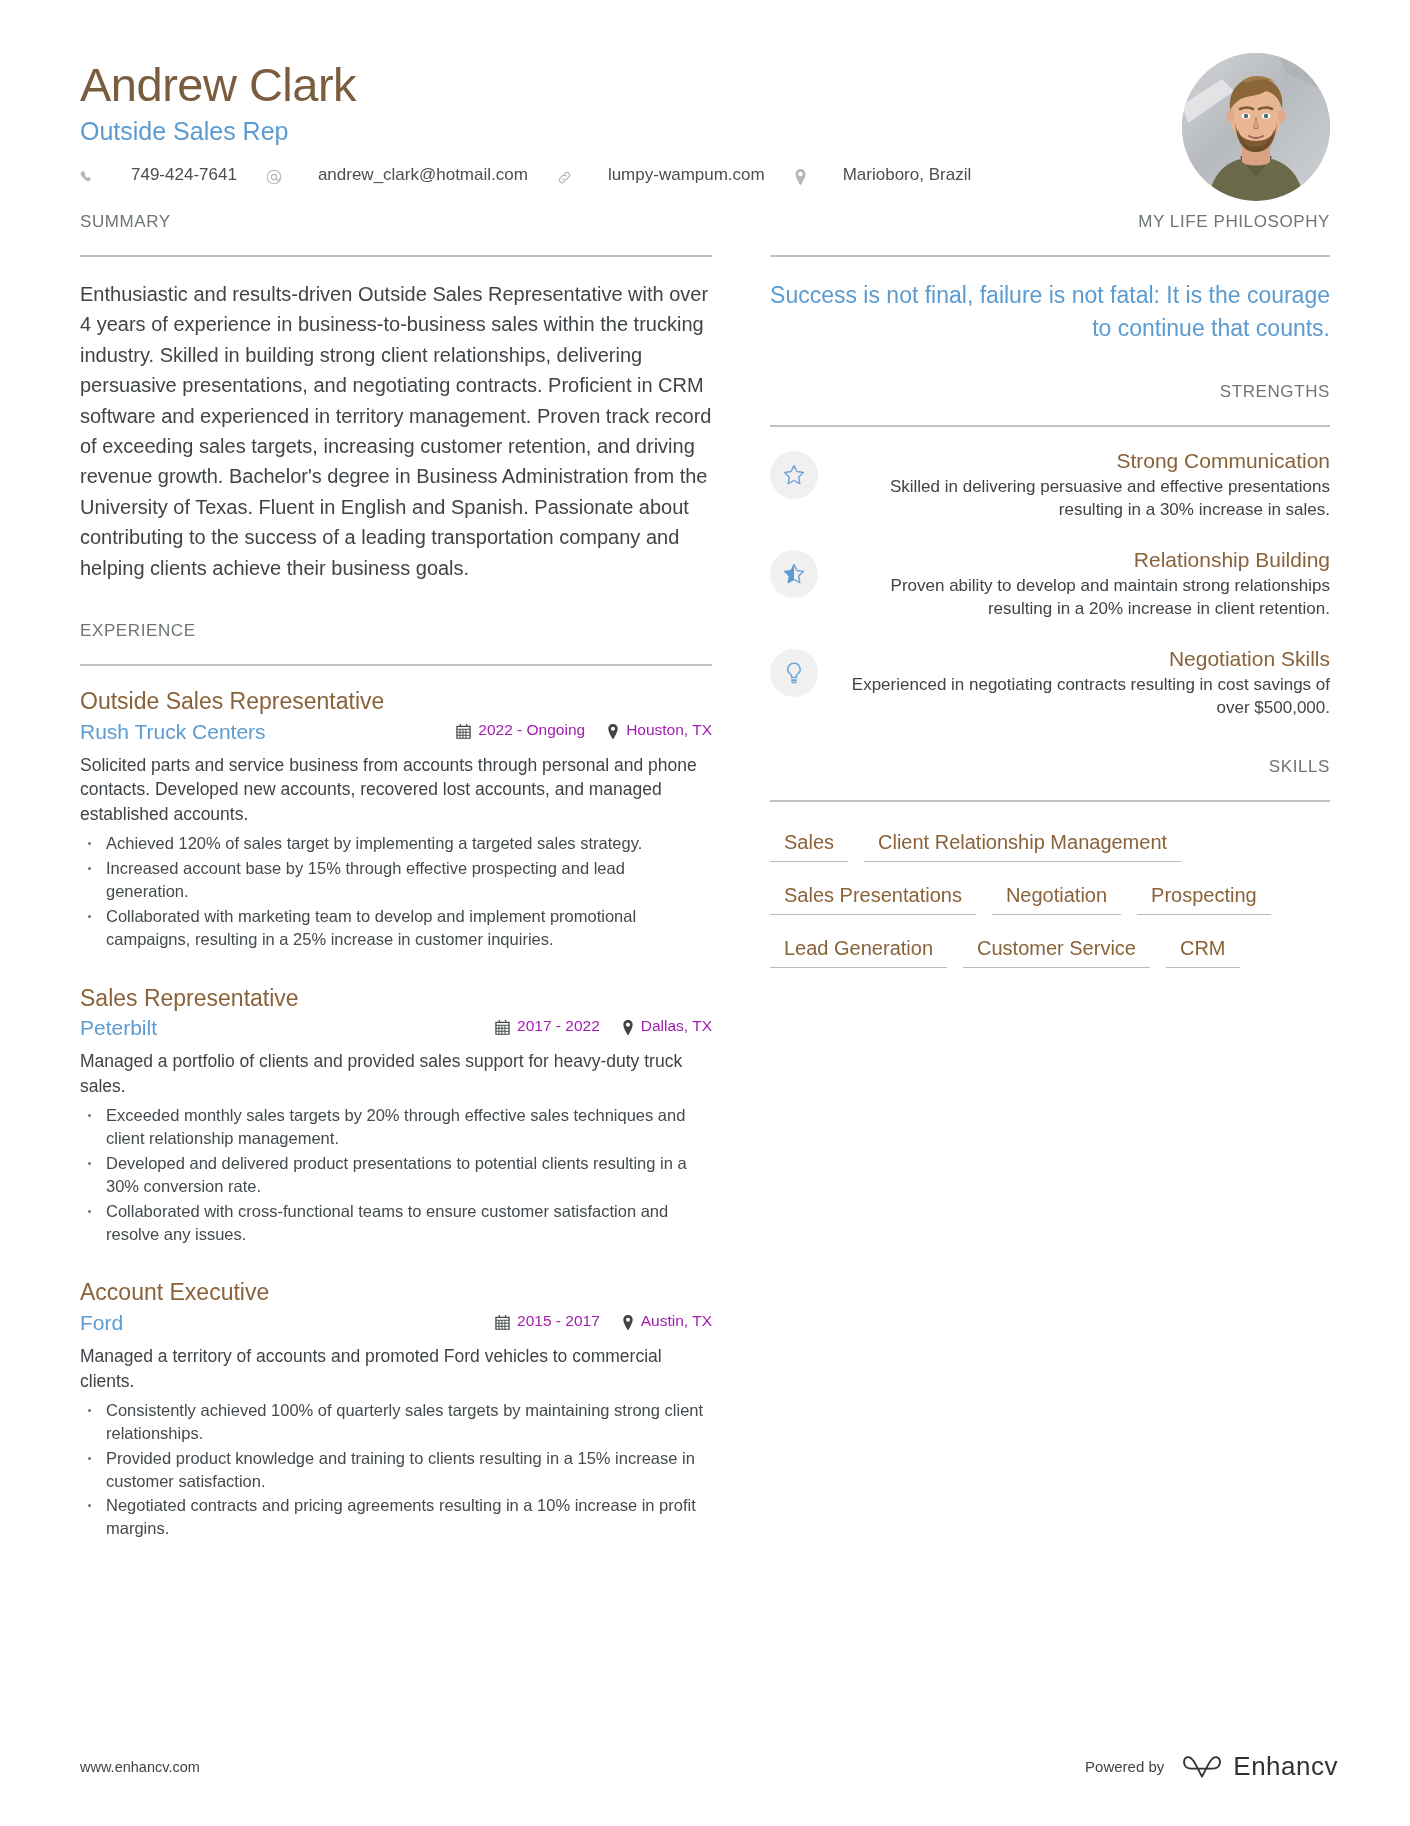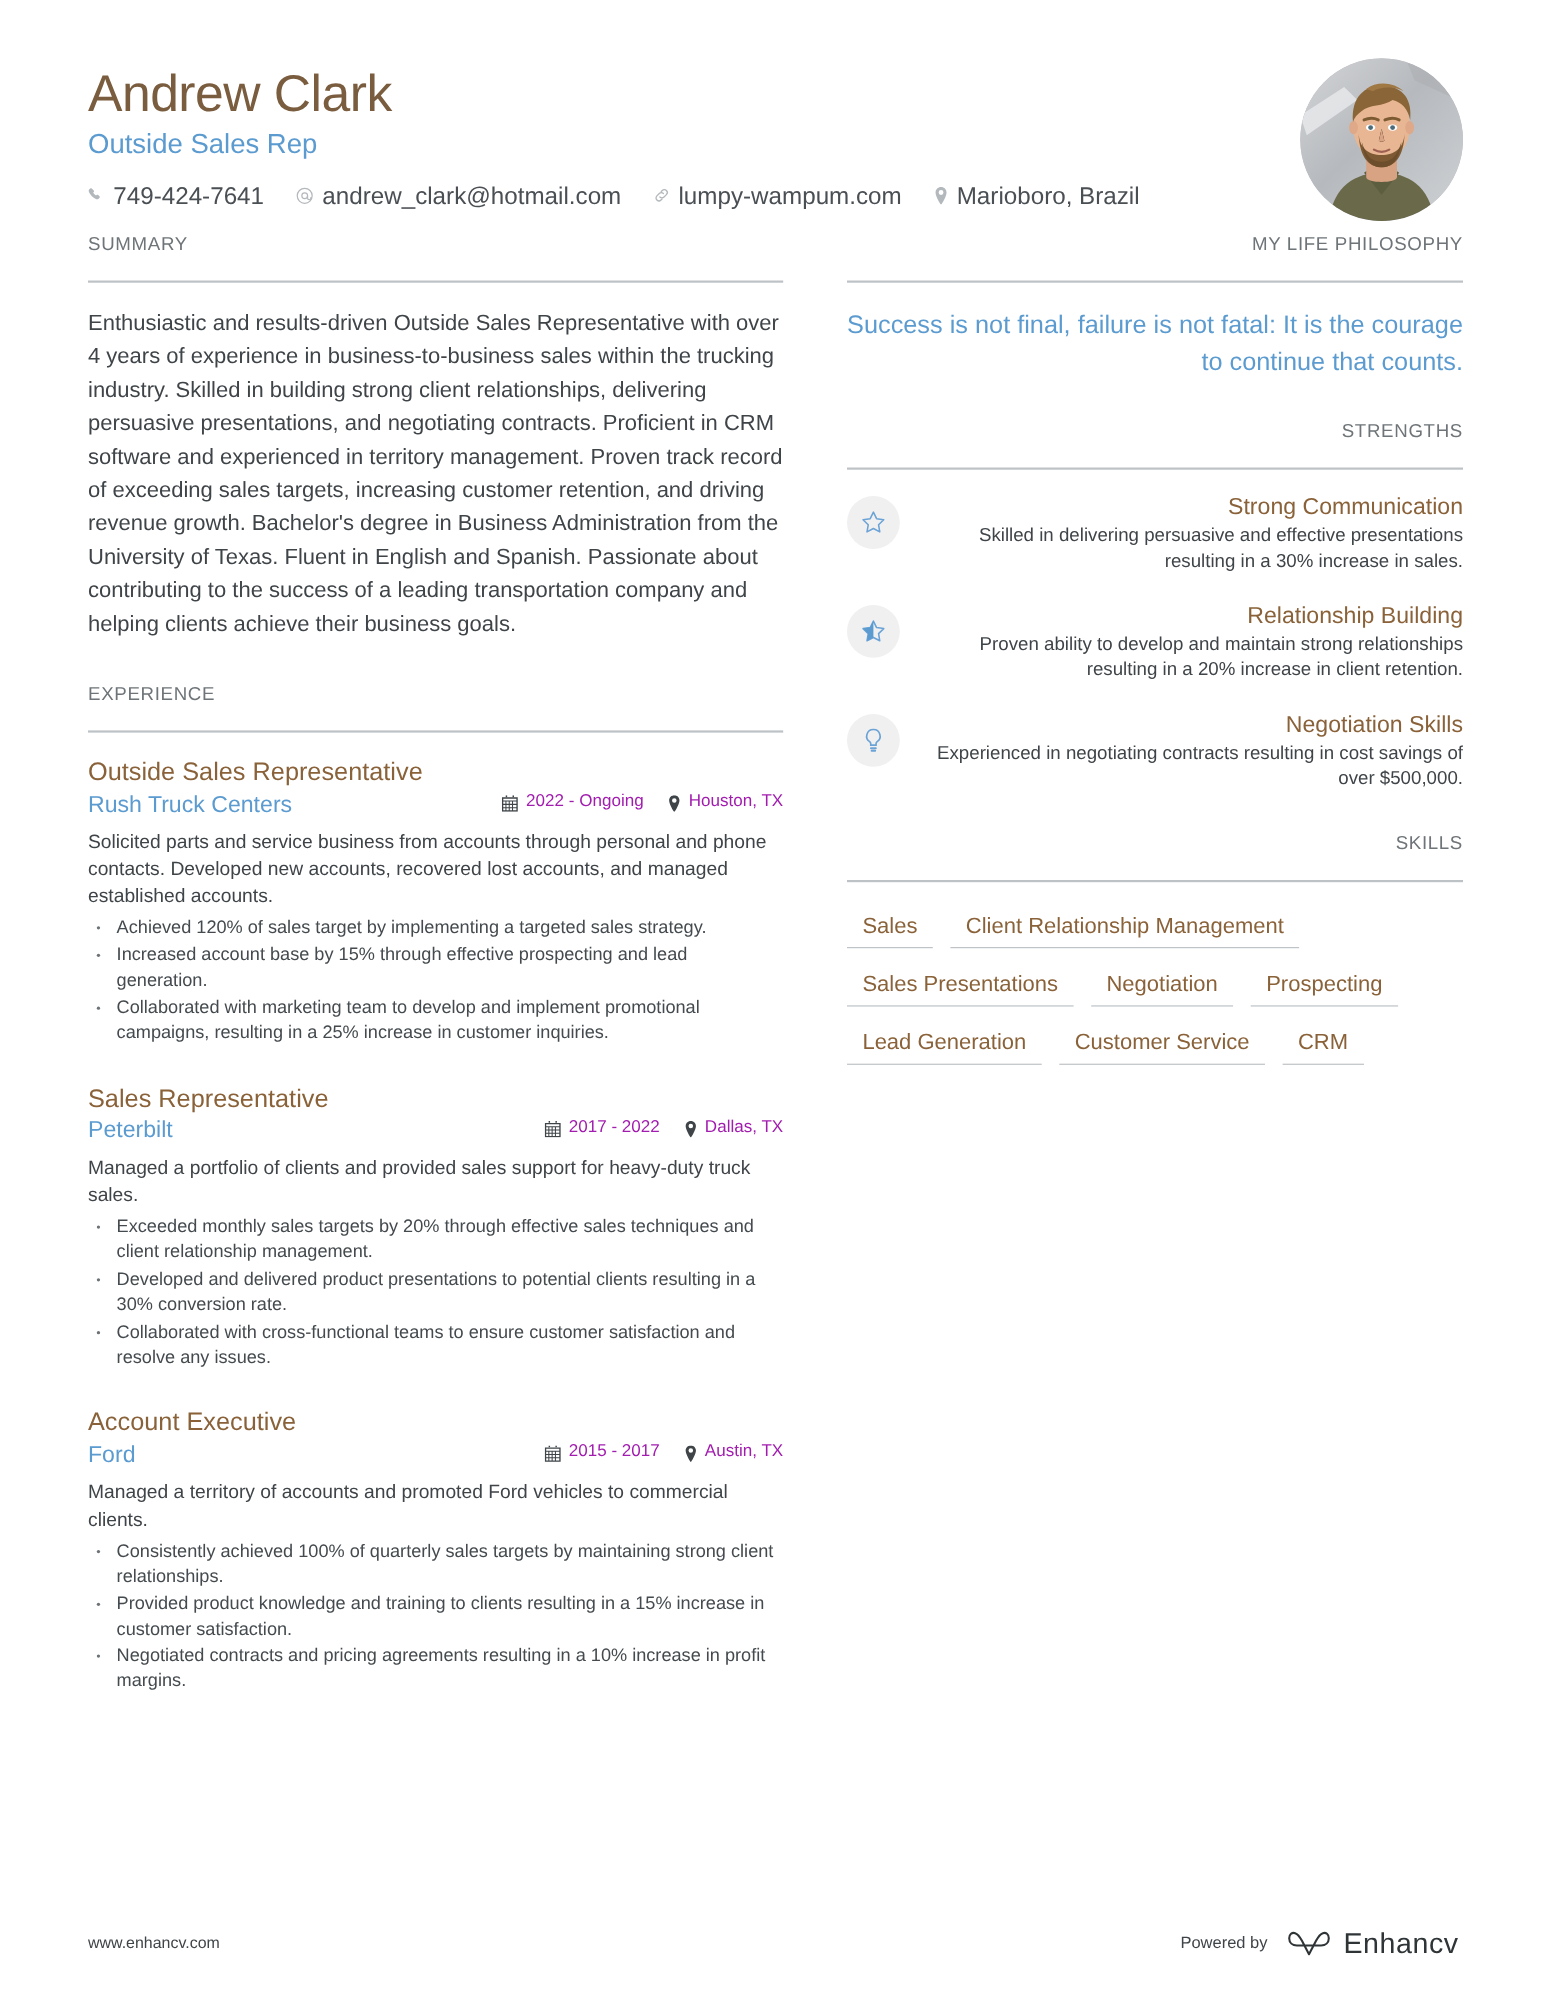--- a/index.html
+++ b/index.html
@@ -46,25 +46,26 @@
   }
   .contact-row {
     display: flex;
     align-items: center;
     margin-top: 19px;
     gap: 0;
     flex-wrap: nowrap;
   }
   .contact-item {
     display: flex;
-    align-items: center;
-    font-size: 22px;
+    align-items: flex-end;
+    font-size: 17px;
     color: #4a4f54;
     margin-right: 29px;
     white-space: nowrap;
+    gap: 28px;
   }
   .contact-item .ci {
     margin-right: 8px;
     display: inline-flex;
     align-items: center;
     color: #b3b8bc;
   }
   .photo {
     position: absolute;
     right: 0px;
@@ -228,21 +229,21 @@
     padding: 6px 14px 7px 14px;
     margin-bottom: 15px;
     line-height: 1.2;
     white-space: nowrap;
   }
 
   
   .footer {
     position: absolute;
     left: 80px;
-    right: 84px;
+    right: 72px;
     bottom: 44px;
     display: flex;
     align-items: center;
     justify-content: space-between;
   }
   .footer-url {
     font-size: 14.5px;
     color: #3f4448;
   }
   .footer-right {

